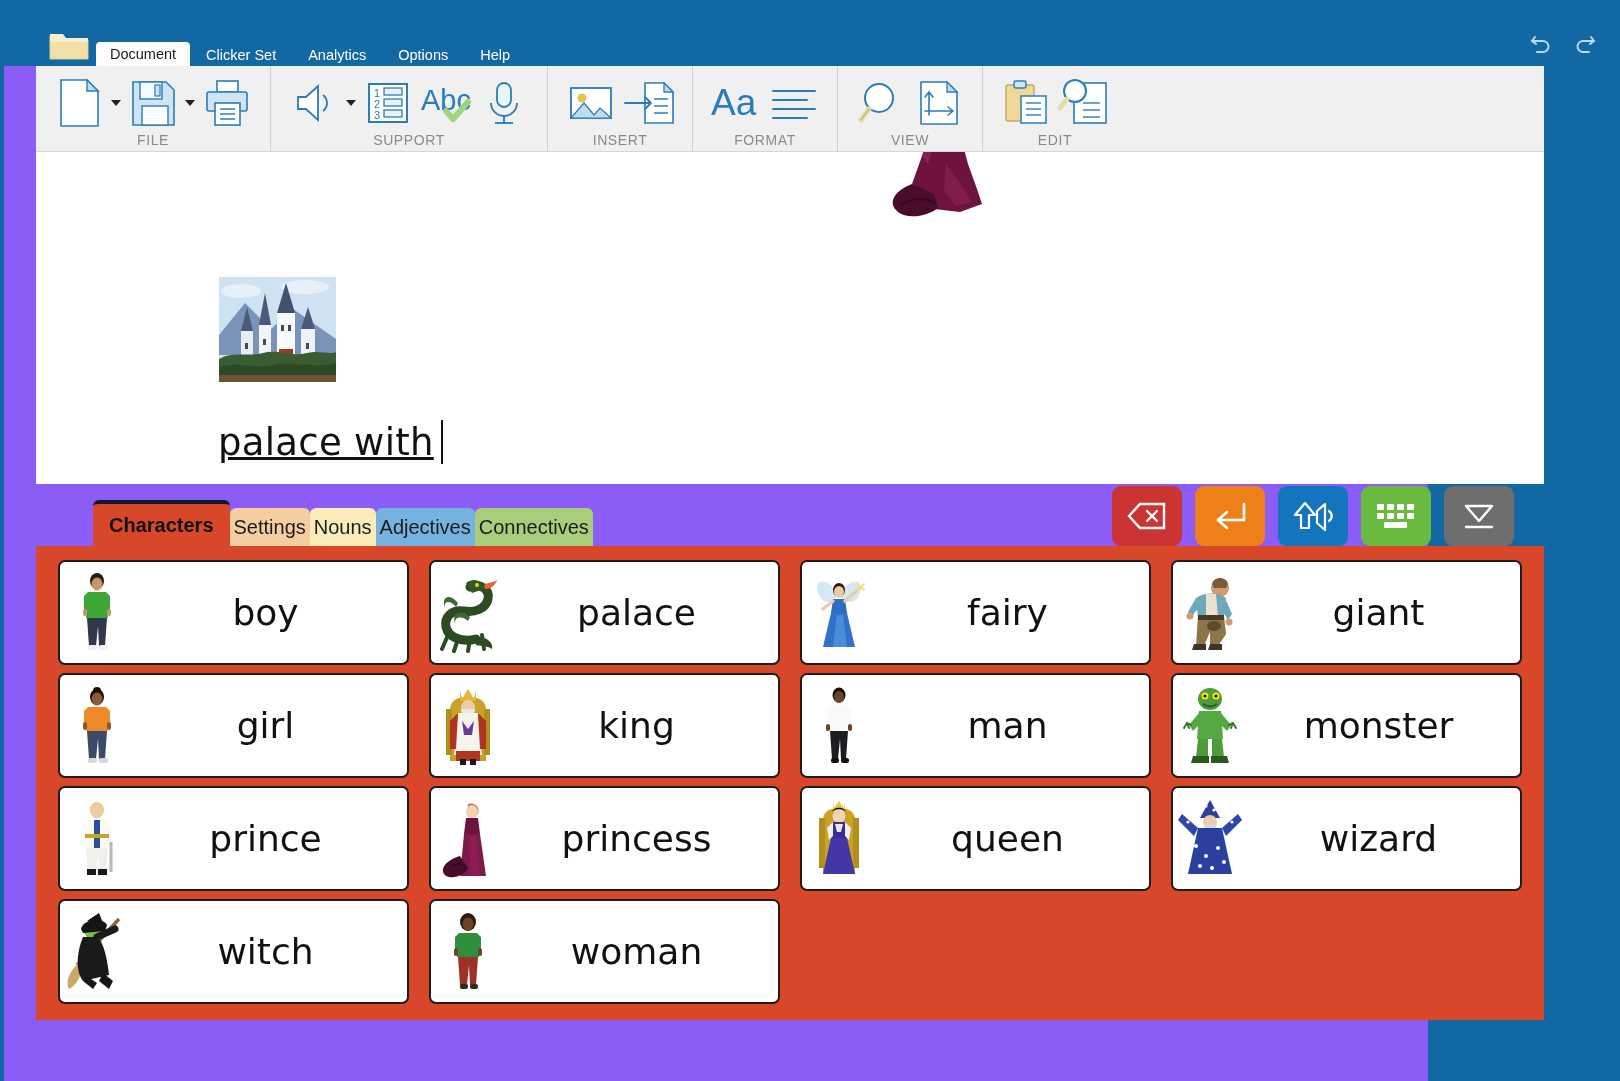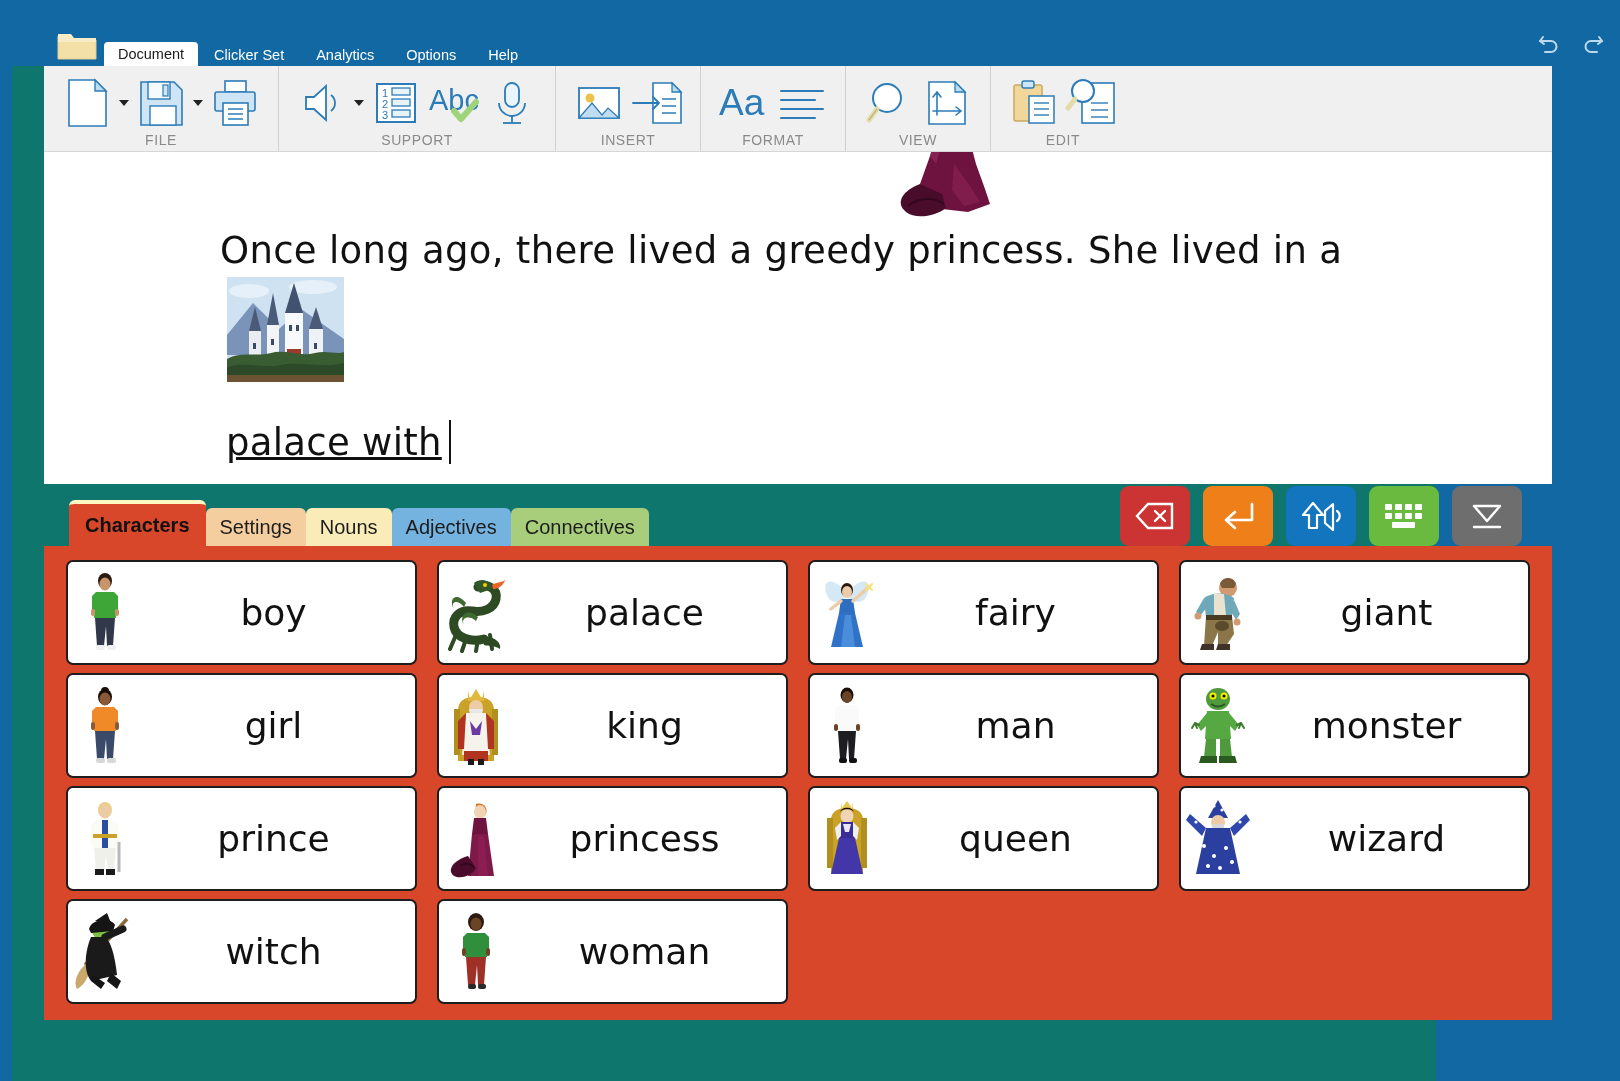--- a/index.html
+++ b/index.html
@@ -3,22 +3,22 @@
 <meta charset="utf-8">
 <style>
   * { box-sizing: border-box; margin: 0; padding: 0; }
   html, body {
     width: 1620px; height: 1081px;
     background: #1268a3;
     font-family: "Liberation Sans", sans-serif;
     overflow: hidden;
   }
   .app-frame {
-    position: absolute; left: 12px; top: 0; width: 1424px; height: 1081px;
-    background: #0f766e;
+    position: absolute; left: 4px; top: 0; width: 1424px; height: 1081px;
+    background: #8b5cf6;
   }
 
   
   .titlebar {
     position: absolute; left: 0; top: 0; width: 1620px; height: 66px;
     background: #1268a3;
   }
   .folder-icon {
     position: absolute; left: 45px; top: 31px; width: 40px; height: 29px;
   }
@@ -100,27 +100,27 @@
   
   .wordbank {
     position: absolute; left: 32px; top: 484px; width: 1508px; height: 536px;
   }
   .tabs-row {
     position: absolute; left: 25px; top: 20px; height: 42px;
     display: flex; align-items: flex-end;
   }
   .wtab {
     height: 38px; display: flex; align-items: center; justify-content: center;
-    padding: 0 14px; font-size: 20px; color: #1c1c1c;
+    padding: 0 4px; font-size: 20px; color: #1c1c1c;
     border-radius: 6px 6px 0 0; cursor: pointer; white-space: nowrap;
     font-family: "Liberation Sans", sans-serif;
   }
   .wtab.active {
     height: 46px; font-weight: bold; color: #111;
-    border-top: 4px solid #fef9c3; padding: 0 16px;
+    border-top: 4px solid #0f172a; padding: 0 16px; margin-left: 32px;
   }
 
   .act-row {
     position: absolute; right: 30px; top: 2px;
     display: flex; gap: 13px; align-items: center;
   }
   .act-btn {
     width: 70px; height: 60px; border-radius: 9px;
     display: flex; align-items: center; justify-content: center;
     cursor: pointer;
@@ -383,21 +383,20 @@
         <path d="M0,90 C18,84 34,92 54,88 C74,84 96,92 117,86 L117,105 L0,105 Z" fill="#2d4a28"></path>
         <path d="M0,98 L117,98 L117,105 L0,105 Z" fill="#6b5334"></path>
         <rect x="62" y="48" width="3" height="6" fill="#3b4a63"></rect>
         <rect x="69" y="48" width="3" height="6" fill="#3b4a63"></rect>
         <rect x="44" y="62" width="3" height="6" fill="#3b4a63"></rect>
         <rect x="26" y="66" width="3" height="6" fill="#3b4a63"></rect>
         <rect x="87" y="66" width="3" height="6" fill="#3b4a63"></rect>
       </svg>
     </div>
 
-    <div class="doc-text line1">Once long ago, there lived a greedy  princess.  She lived in a</div>
     <div class="doc-text line2">
       <span>palace  with</span><span class="caret-bar"></span>
     </div>
   </div>
 
   <div class="wordbank">
 
     <div class="tabs-row">
       <div class="wtab active" style="background:#d9472b">Characters</div>
       <div class="wtab" style="background:#f5cea0">Settings</div>

